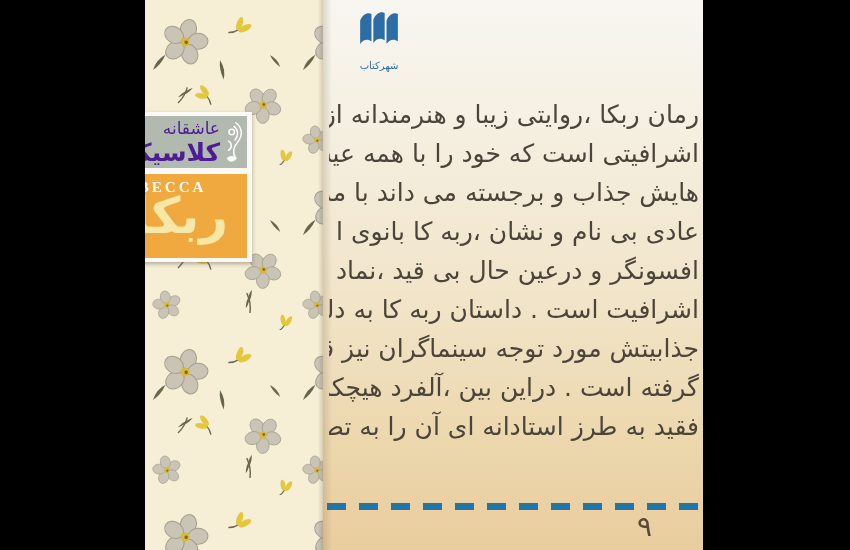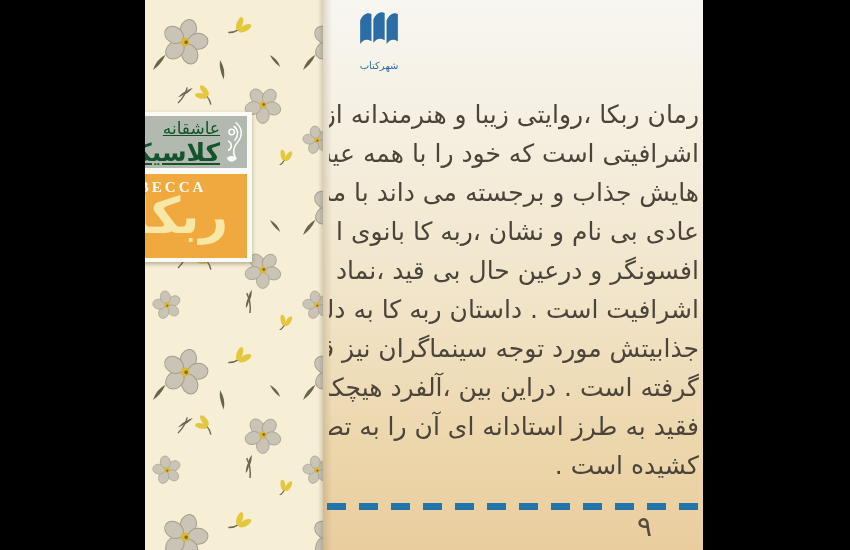--- a/index.html
+++ b/index.html
@@ -12,21 +12,21 @@
   
   .floral{position:relative;width:178px;height:550px;overflow:hidden;background:#f6eed5;flex:0 0 178px;}
   .floral .bg{position:absolute;left:0;top:0;}
   .floral::after{content:"";position:absolute;right:0;top:0;bottom:0;width:5px;
     background:linear-gradient(270deg,rgba(100,85,55,.22),rgba(100,85,55,0));}
 
   
   .book-card{position:absolute;left:-80px;top:112px;width:187px;height:150px;
     background:#fbfaf5;box-shadow:0 2px 4px rgba(60,50,30,.35);}
   .card-band{position:absolute;left:0;top:4px;width:182px;height:52px;background:#b2b9af;}
-  .band-text{position:absolute;right:27px;top:1px;direction:rtl;text-align:right;color:#14532d;text-decoration:underline;}
+  .band-text{position:absolute;right:27px;top:1px;direction:rtl;text-align:right;color:#4c1d95;}
   .series-l1{font-size:17px;line-height:22px;}
   .series-l2{font-size:25px;line-height:27px;font-weight:bold;white-space:nowrap;}
   .ornament{position:absolute;right:2px;top:4px;}
   .card-cover{position:absolute;left:0;top:62px;width:182px;height:84px;background:#f0a93e;}
   .latin-title{position:absolute;left:47px;top:5px;font-family:"Liberation Serif",serif;
     font-weight:bold;font-size:15px;letter-spacing:3px;color:#fdfbf1;white-space:nowrap;}
   .persian-title{position:absolute;right:19px;top:12px;font-size:50px;line-height:60px;
     font-weight:bold;color:#f7e8a8;white-space:nowrap;direction:rtl;}
 
   
@@ -133,21 +133,20 @@
     <div class="review">
       <div class="line">رمان ربکا ،روایتی زیبا و هنرمندانه ازتقابل</div>
       <div class="line">اشرافیتی است که خود را با همه عیب</div>
       <div class="line">هایش جذاب و برجسته می داند با مردن</div>
       <div class="line">عادی بی نام و نشان ،ربه کا بانوی ا زیبا ،</div>
       <div class="line">افسونگر و درعین حال بی قید ،نماد این</div>
       <div class="line">اشرافیت است . داستان ربه کا به دلیل</div>
       <div class="line">جذابیتش مورد توجه سینماگران نیز قرار</div>
       <div class="line">گرفته است . دراین بین ،آلفرد هیچکاک</div>
       <div class="line">فقید به طرز استادانه ای آن را به تصویر</div>
-      <div class="line">کشیده است .</div>
     </div>
 
     <svg class="divider" width="375" height="7" viewBox="0 0 375 7" aria-hidden="true">
       <line x1="0" y1="3.5" x2="375" y2="3.5" stroke="#2374a9" stroke-width="7" stroke-dasharray="19 13"></line>
     </svg>
 
     <div class="page-num">۹</div>
   </div>
 </div>
 

